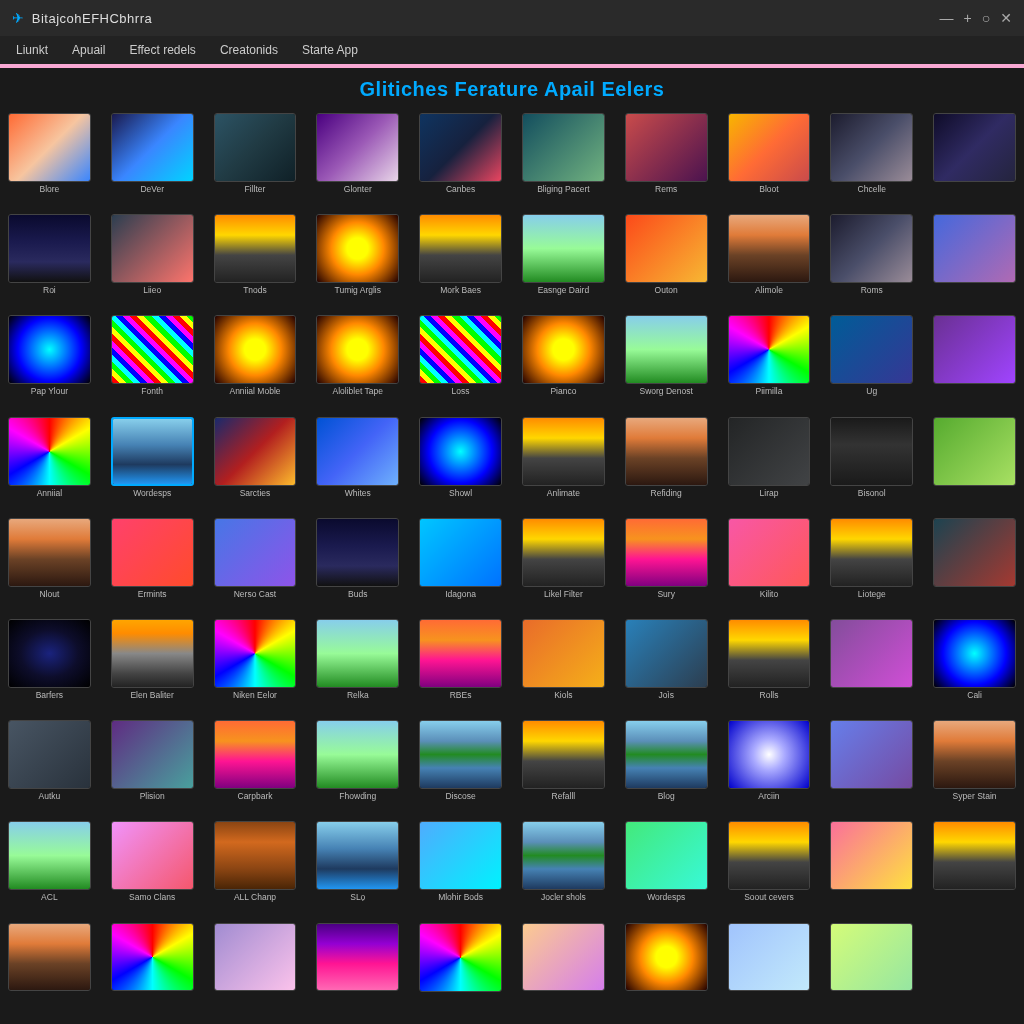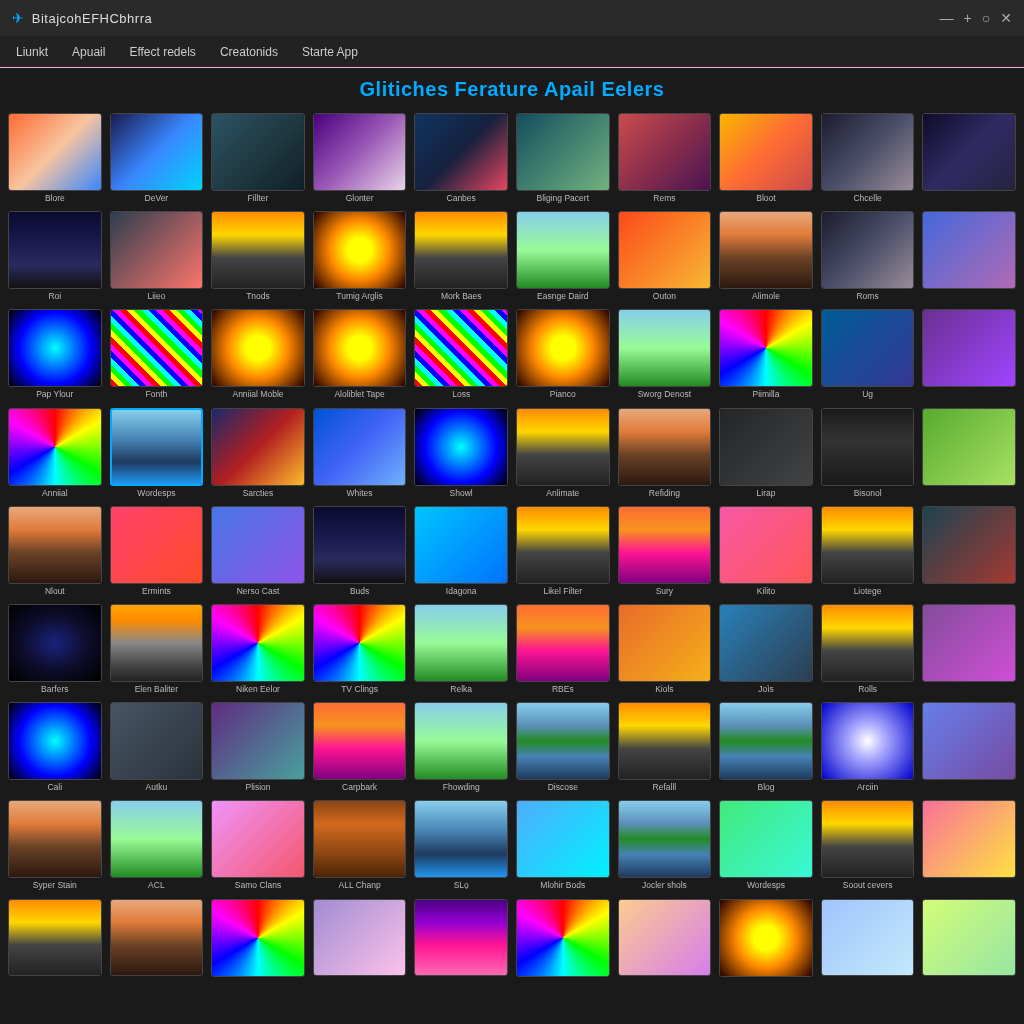--- a/index.html
+++ b/index.html
@@ -46,21 +46,21 @@
       cursor: pointer;
     }
     .menu-bar {
       background: #222;
       display: flex;
       align-items: center;
       gap: 24px;
       padding: 6px 16px;
       height: 32px;
       flex-shrink: 0;
-      border-bottom: 1px solid #f9a8d4;
+      border-bottom: 4px solid #f9a8d4;
     }
     .menu-item {
       font-size: 12px;
       color: #ccc;
       cursor: pointer;
     }
     .page-header {
       text-align: center;
       padding: 10px 0 8px;
       flex-shrink: 0;
@@ -72,21 +72,21 @@
       letter-spacing: 0.5px;
     }
     .grid-container {
       flex: 1;
       overflow-y: auto;
       padding: 4px 8px 8px;
     }
     .grid {
       display: grid;
       grid-template-columns: repeat(10, 1fr);
-      gap: 8px;
+      gap: 20px;
     }
     .grid-item {
       display: flex;
       flex-direction: column;
       align-items: center;
       cursor: pointer;
     }
     .grid-item.highlighted .thumb {
       border: 2px solid #00aaff;
     }
@@ -552,26 +552,20 @@
         <div class="label">Elen Baliter</div>
       </div>
       <div class="grid-item">
         <div class="thumb">
           <div class="thumb-inner rainbow-burst"></div>
         </div>
         <div class="label">Niken Eelor</div>
       </div>
       <div class="grid-item">
         <div class="thumb">
-          <div class="thumb-inner rainbow-burst"></div>
-        </div>
-        <div class="label">TV Clings</div>
-      </div>
-      <div class="grid-item">
-        <div class="thumb">
           <div class="thumb-inner green-field"></div>
         </div>
         <div class="label">Relka</div>
       </div>
       <div class="grid-item">
         <div class="thumb">
           <div class="thumb-inner sunset-bg"></div>
         </div>
         <div class="label">RBEs</div>
       </div>

